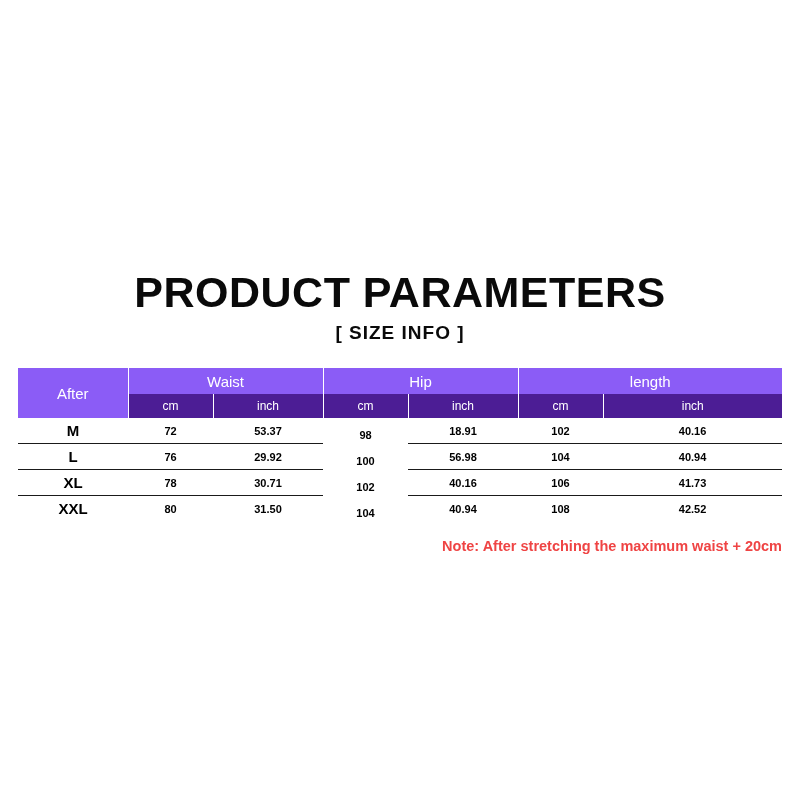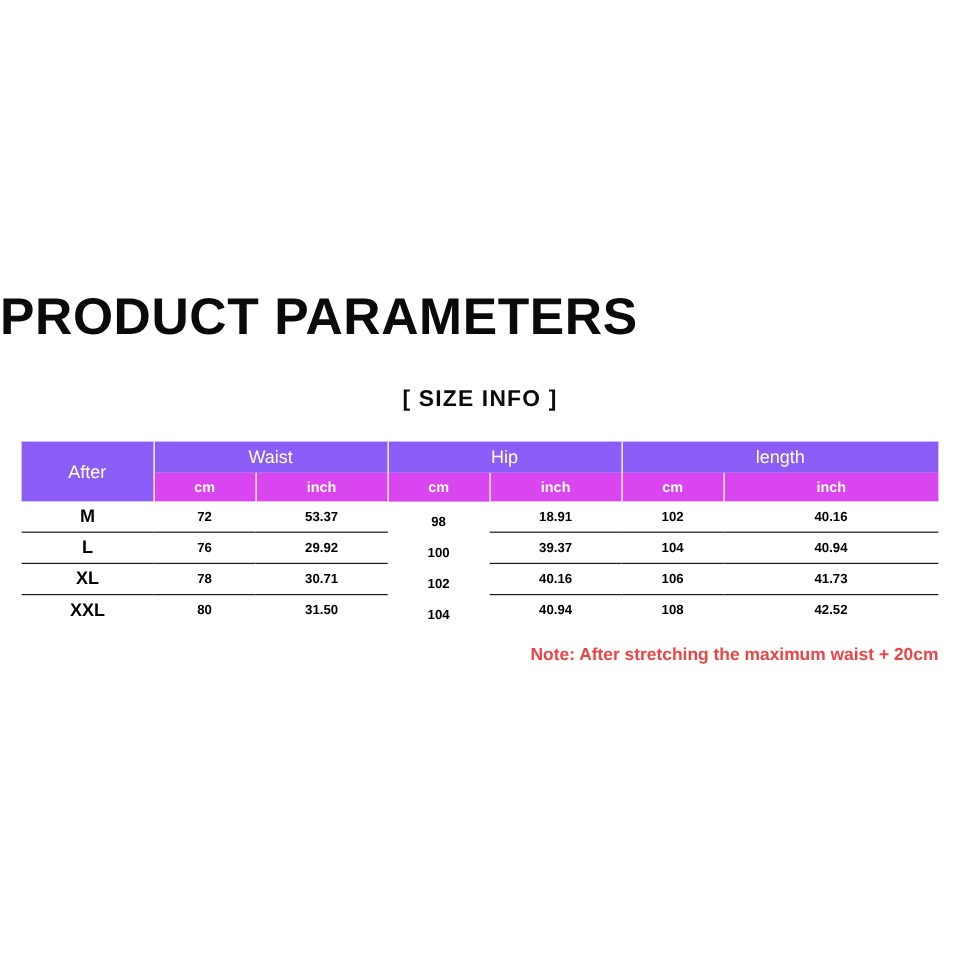--- a/index.html
+++ b/index.html
@@ -14,24 +14,24 @@
     color: #000000;
     overflow: hidden;
   }
   .page {
     position: relative;
     width: 800px;
     height: 800px;
   }
   .title {
     position: absolute;
-    top: 240px;
+    top: 268px;
     left: 0;
     width: 800px;
-    text-align: left;
+    text-align: center;
     font-size: 43px;
     font-weight: bold;
     letter-spacing: 0.5px;
     color: #0a0a0a;
     font-family: "Liberation Sans", sans-serif;
   }
   .subtitle {
     position: absolute;
     top: 322px;
     left: 0;
@@ -63,24 +63,24 @@
   .hdr-row td {
     background: #8b5cf6;
     color: #ffffff;
     font-size: 15px;
     font-weight: normal;
     height: 26px;
     border-right: 1px solid #ffffff;
   }
   .hdr-row td.no-border { border-right: none; }
   .sub-row td {
-    background: #d946ef;
+    background: #4c1d95;
     color: #ffffff;
     font-size: 12px;
-    font-weight: bold;
+    font-weight: normal;
     height: 24px;
     border-right: 1px solid #ffffff;
   }
   .sub-row td.no-border { border-right: none; }
   .size-cell {
     background: #5e5e5e;
     color: #ffffff;
     font-size: 14px;
     font-weight: bold;
   }
@@ -158,21 +158,21 @@
           <td>18.91</td>
           <td>102</td>
           <td>40.16</td>
         </tr>
 
         <tr class="data-row">
           <td class="label">L</td>
           <td>76</td>
           <td>29.92</td>
           <td class="cell-shift-down">100</td>
-          <td>39.37</td>
+          <td>56.98</td>
           <td>104</td>
           <td>40.94</td>
         </tr>
 
         <tr class="data-row">
           <td class="label">XL</td>
           <td>78</td>
           <td>30.71</td>
           <td class="cell-shift-down">102</td>
           <td>40.16</td>

